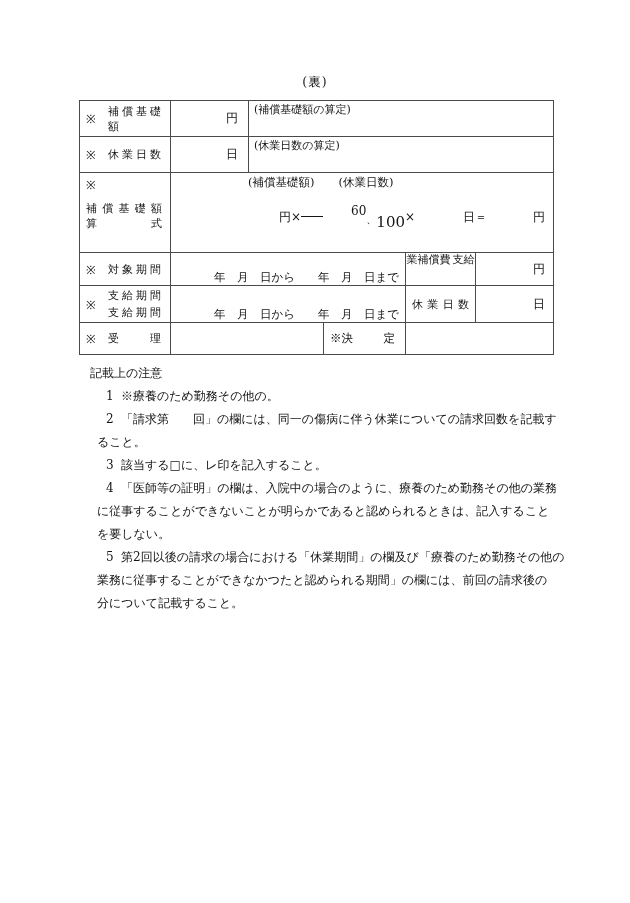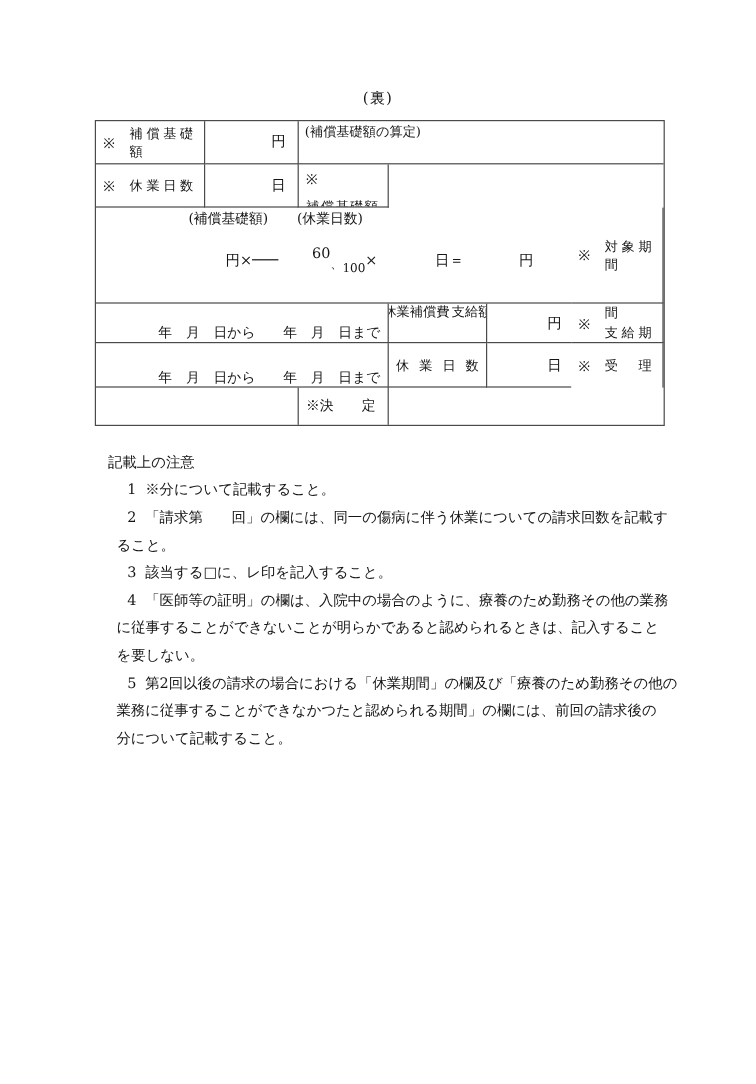--- a/index.html
+++ b/index.html
@@ -63,34 +63,34 @@
   .formula-label .jlabel{flex:none;line-height:15px;}
 
   
   .formula-cell{font-size:11.5px;}
   .f-headers{position:absolute;top:2px;left:77px;white-space:nowrap;text-align:center;}
   .f-h-gap{display:inline-block;width:24px;}
   .f-line{position:absolute;top:31px;left:108px;white-space:nowrap;font-size:12px;}
   .fracline{display:inline-block;width:22px;border-top:1px solid #141414;vertical-align:4px;}
   .fnum{font-size:12px;vertical-align:6px;margin-left:28px;}
   .fcomma{font-size:10px;vertical-align:-2px;}
-  .fden{font-size:10px;vertical-align:-6px;}
+  .fden{font-size:15px;vertical-align:-6px;}
   .f-day{margin-left:48px;}
   .f-yen-end{margin-left:46px;}
 
   .date-cell{display:flex;align-items:flex-end;justify-content:flex-end;padding-right:6px;font-size:11.5px;white-space:nowrap;}
 
   .head2-cell{display:flex;flex-direction:row;justify-content:center;padding:0 5px;gap:2px;}
   .head2-cell .jlabel{flex:none;line-height:13px;}
   .head1-cell{display:flex;align-items:center;padding:0 6px;}
 
   .decision-cell{display:flex;align-items:center;justify-content:space-between;padding:0 10px 0 6px;font-size:11.5px;}
 
   
-  .notes{position:absolute;left:90px;top:374px;width:465px;font-size:12px;line-height:23px;}
+  .notes{position:absolute;left:90px;top:362px;width:465px;font-size:12px;line-height:23px;}
   .notes-title{padding-left:0;}
   .note-line{white-space:nowrap;}
   .note-line.first{padding-left:16px;}
   .note-line.cont{padding-left:7px;}
   .note-no{display:inline-block;width:15px;}
 </style>
 </head>
 <body>
 
 <div class="page">
@@ -110,20 +110,23 @@
       <span>(補償基礎額の算定)</span>
     </div>
 
     <div class="cell label-cell">
       <span class="marker">※</span>
       <span class="jlabel">休業日数</span>
     </div>
     <div class="cell unit-cell">
       <span>日</span>
     </div>
+    <div class="cell calc-cell sp4 no-r">
+      <span>(休業日数の算定)</span>
+    </div>
 
     <div class="cell formula-label">
       <span class="marker">※</span>
       <span class="jlabel">補償基礎額</span>
       <span class="jlabel">算式</span>
     </div>
     <div class="cell formula-cell sp5 no-r">
       <div class="f-headers">
         <span>(補償基礎額)</span><span class="f-h-gap"></span><span>(休業日数)</span>
       </div>
@@ -174,21 +177,21 @@
       <span>定</span>
     </div>
     <div class="cell sp2 no-r last-row"></div>
 
   </div>
 
   <div class="notes">
     <div class="note-line notes-title">記載上の注意</div>
 
     <div>
-      <div class="note-line first"><span class="note-no">1</span><span>※分について記載すること。</span></div>
+      <div class="note-line first"><span class="note-no">1</span><span>※療養のため勤務その他の。</span></div>
     </div>
 
     <div>
       <div class="note-line first"><span class="note-no">2</span><span>「請求第　　回」の欄には、同一の傷病に伴う休業についての請求回数を記載す</span></div>
       <div class="note-line cont"><span>ること。</span></div>
     </div>
 
     <div>
       <div class="note-line first"><span class="note-no">3</span><span>該当する□に、レ印を記入すること。</span></div>
     </div>

